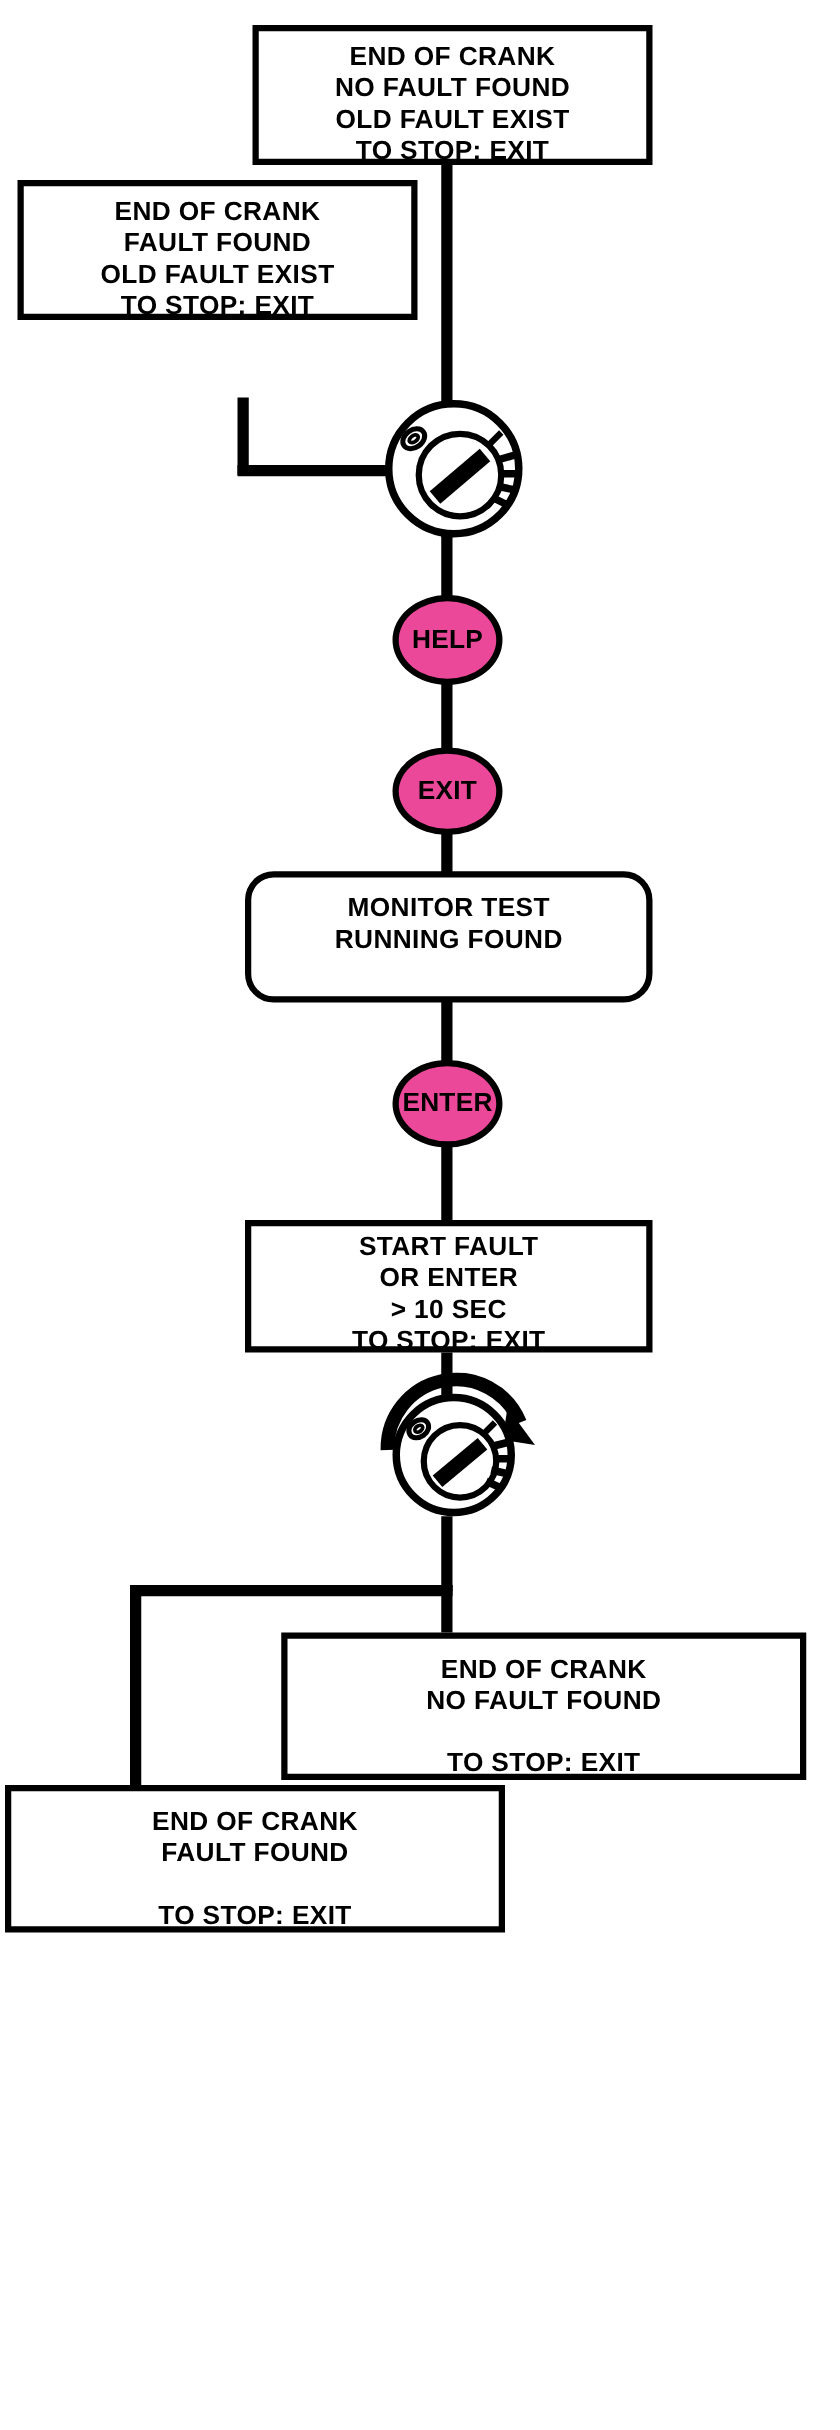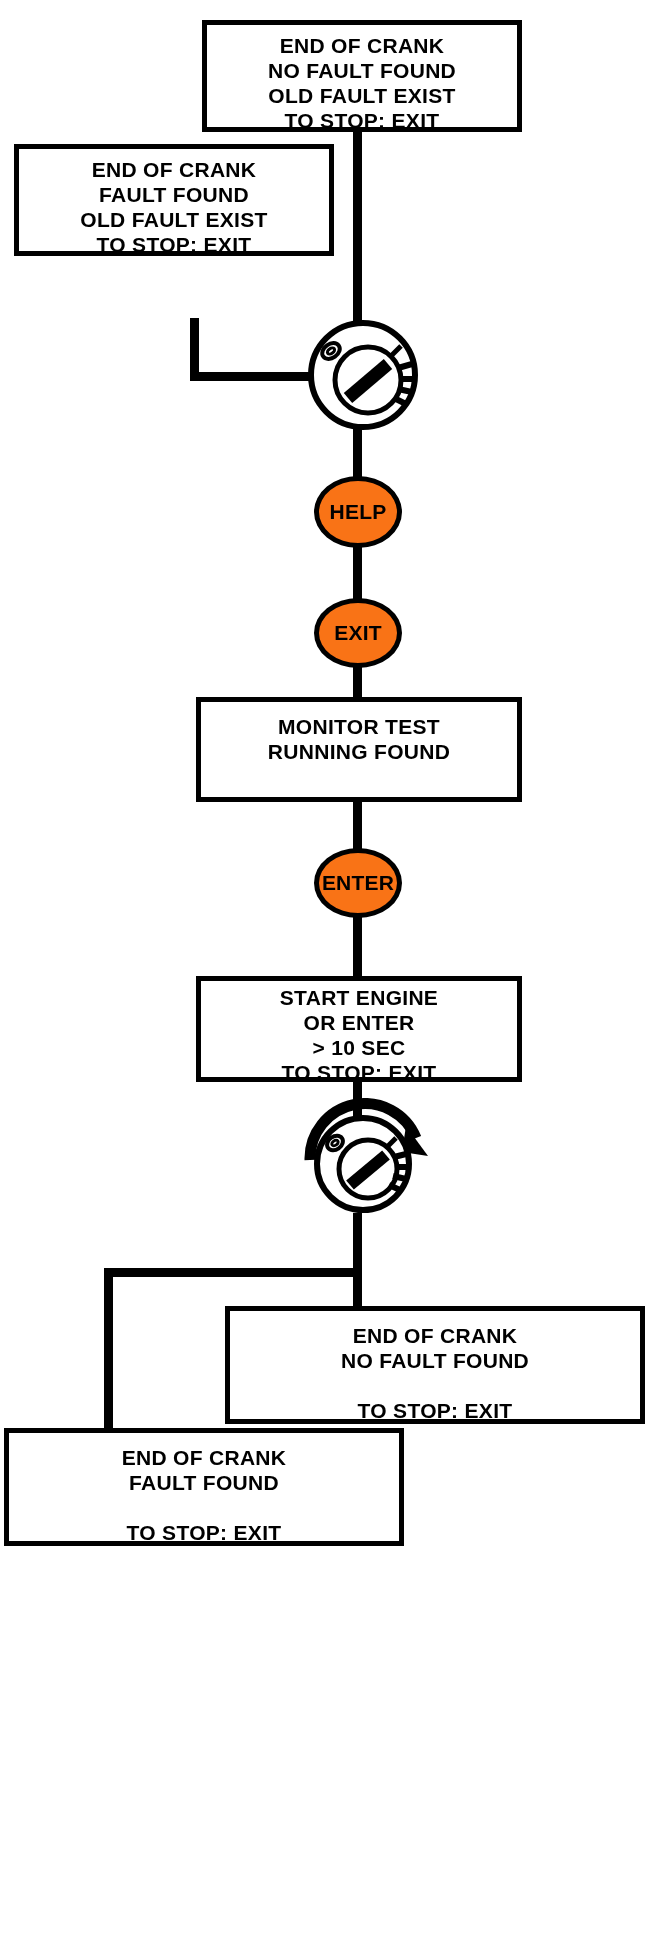--- a/index.html
+++ b/index.html
@@ -39,21 +39,21 @@
     text-align: center;
   }
   .box .line.spacer {
     color: transparent;
   }
   .circ {
     position: absolute;
     box-sizing: border-box;
     border: 5px solid #000000;
     border-radius: 50%;
-    background: #f97316;
+    background: #ec4899;
     display: flex;
     align-items: center;
     justify-content: center;
     z-index: 6;
   }
   .circ span {
     font-weight: bold;
     font-size: 21px;
     letter-spacing: 0.2px;
     color: #000000;
@@ -107,27 +107,27 @@
     <div class="line">TO STOP: EXIT</div>
   </div>
 
   <div class="box" style="left:14px; top:144px; width:320px; height:112px; padding-top:8px;">
     <div class="line">END OF CRANK</div>
     <div class="line">FAULT FOUND</div>
     <div class="line">OLD FAULT EXIST</div>
     <div class="line">TO STOP: EXIT</div>
   </div>
 
-  <div class="box" style="left:196px; top:697px; width:326px; height:105px; padding-top:12px;">
+  <div class="box" style="left:196px; top:697px; width:326px; height:105px; padding-top:12px;border-radius:23px;">
     <div class="line">MONITOR TEST</div>
     <div class="line">RUNNING FOUND</div>
   </div>
 
   <div class="box" style="left:196px; top:976px; width:326px; height:106px; padding-top:4px;">
-    <div class="line">START ENGINE</div>
+    <div class="line">START FAULT</div>
     <div class="line">OR ENTER</div>
     <div class="line">&gt; 10 SEC</div>
     <div class="line">TO STOP: EXIT</div>
   </div>
 
   <div class="box" style="left:225px; top:1306px; width:420px; height:118px; padding-top:12px;">
     <div class="line">END OF CRANK</div>
     <div class="line">NO FAULT FOUND</div>
     <div class="line spacer">&nbsp;</div>
     <div class="line">TO STOP: EXIT</div>

